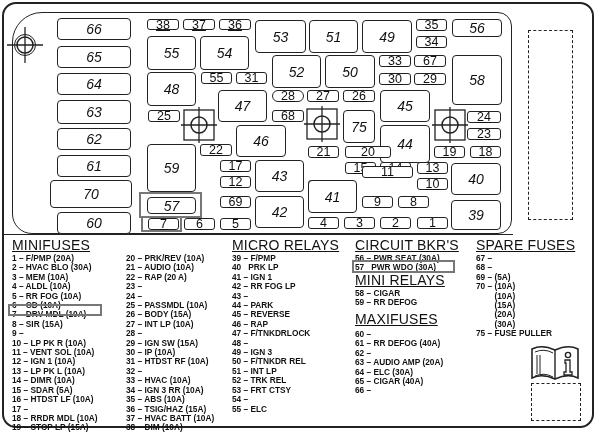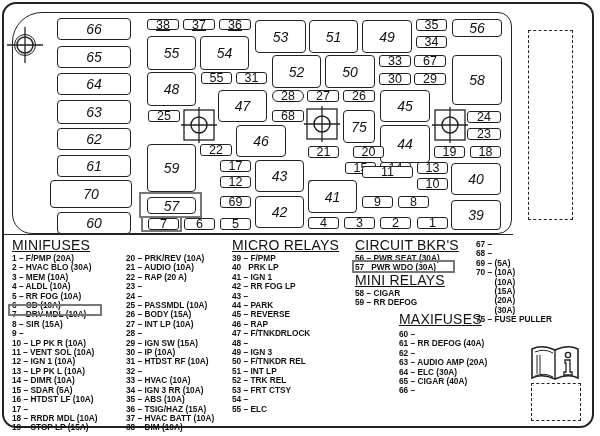--- a/index.html
+++ b/index.html
@@ -65,21 +65,21 @@
     <div class="fuse s" style="left: 343px; top: 90px; width: 32px; height: 12px;">26</div>
     <div class="fuse l" style="left: 380px; top: 90px; width: 50px; height: 32px;">45</div>
     <div class="fuse s" style="left: 272px; top: 110px; width: 32px; height: 12px;">68</div>
     <div class="fuse l" style="left: 343px; top: 110px; width: 32px; height: 33px;">75</div>
     <div class="fuse s" style="left: 467px; top: 111px; width: 34px; height: 12px;">24</div>
     <div class="fuse s" style="left: 467px; top: 128px; width: 34px; height: 12px;">23</div>
     <div class="fuse l" style="left: 236px; top: 125px; width: 50px; height: 32px;">46</div>
     <div class="fuse l" style="left: 380px; top: 125px; width: 50px; height: 38px;">44</div>
     <div class="fuse s" style="left: 200px; top: 144px; width: 32px; height: 12px;">22</div>
     <div class="fuse s" style="left: 308px; top: 146px; width: 31px; height: 12px;">21</div>
-    <div class="fuse s" style="left: 353px; top: 146px; width: 31px; height: 12px;">20</div>
+    <div class="fuse s" style="left: 345px; top: 146px; width: 46px; height: 12px;">20</div>
     <div class="fuse s" style="left: 434px; top: 146px; width: 31px; height: 12px;">19</div>
     <div class="fuse s" style="left: 470px; top: 146px; width: 31px; height: 12px;">18</div>
     <div class="fuse l" style="left: 147px; top: 144px; width: 49px; height: 48px;">59</div>
     <div class="fuse s" style="left: 220px; top: 160px; width: 31px; height: 12px;">17</div>
     <div class="fuse s" style="left: 220px; top: 176px; width: 31px; height: 12px;">12</div>
     <div class="fuse s" style="left: 220px; top: 196px; width: 31px; height: 12px;">69</div>
     <div class="fuse l" style="left: 255px; top: 160px; width: 49px; height: 32px;">43</div>
     <div class="fuse l" style="left: 255px; top: 196px; width: 49px; height: 32px;">42</div>
     <div class="fuse s" style="left: 308px; top: 180px; width: 31px; height: 12px;">16</div>
     <div class="fuse s" style="left: 345px; top: 162px; width: 31px; height: 12px;">15</div>
@@ -151,26 +151,27 @@
 
 <div class="sect" style="left:355px;top:238px;">
   <h3>CIRCUIT BKR'S</h3>
   <div class="list" id="cb-list" style="margin-top:2px;"><div>56 – PWR SEAT (30A)</div><div>57   PWR WDO (30A)</div></div>
 </div>
 <div class="hl" style="left:352px;top:260px;width:103px;height:13px;"></div>
 <div class="sect" style="left:355px;top:273px;">
   <h3>MINI RELAYS</h3>
   <div class="list" id="mr-list" style="margin-top:2px;"><div>58 – CIGAR</div><div>59 – RR DEFOG</div></div>
 </div>
-<div class="sect" style="left:355px;top:312px;margin-left:44px;">
+<div class="sect" style="left:355px;top:312px;">
   <h3>MAXIFUSES</h3>
   <div class="list" id="maxi-list" style="margin-top:4px;"><div>60 –</div><div>61 – RR DEFOG (40A)</div><div>62 –</div><div>63 – AUDIO AMP (20A)</div><div>64 – ELC (30A)</div><div>65 – CIGAR (40A)</div><div>66 –</div></div>
 </div>
 
 <div class="sect" style="left:476px;top:238px;">
+  <h3>SPARE FUSES</h3>
   <div class="list" id="spare-list" style="margin-top:2px;"><div>67 –</div><div>68 –</div><div>69 – (5A)</div><div>70 – (10A)</div><div>        (10A)</div><div>        (15A)</div><div>        (20A)</div><div>        (30A)</div><div>75 – FUSE PULLER</div></div>
 </div>
 
 <svg class="book" style="left:529px;top:343px;" width="52" height="38" viewBox="0 0 52 38">
   <path d="M3 6 Q13 1 26 7 Q39 1 49 6 L49 35 Q39 30 26 36 Q13 30 3 35 Z" fill="#fff" stroke="#222" stroke-width="1.6"></path>
   <path d="M26 7 L26 36" stroke="#222" stroke-width="1.4"></path>
   <path d="M6 9 Q15 5 24 10 M6 33 Q15 29 24 34" fill="none" stroke="#222" stroke-width="1"></path>
   <path d="M8 12 L8 31 M11 12 L11 31" stroke="#222" stroke-width="1"></path>
   <circle cx="39" cy="12" r="2.6" fill="none" stroke="#222" stroke-width="1.4"></circle>
   <path d="M36 17 L41 17 L41 29 L43 29 L43 32 L35 32 L35 29 L37 29 L37 20 L36 20 Z" fill="none" stroke="#222" stroke-width="1.3"></path>

